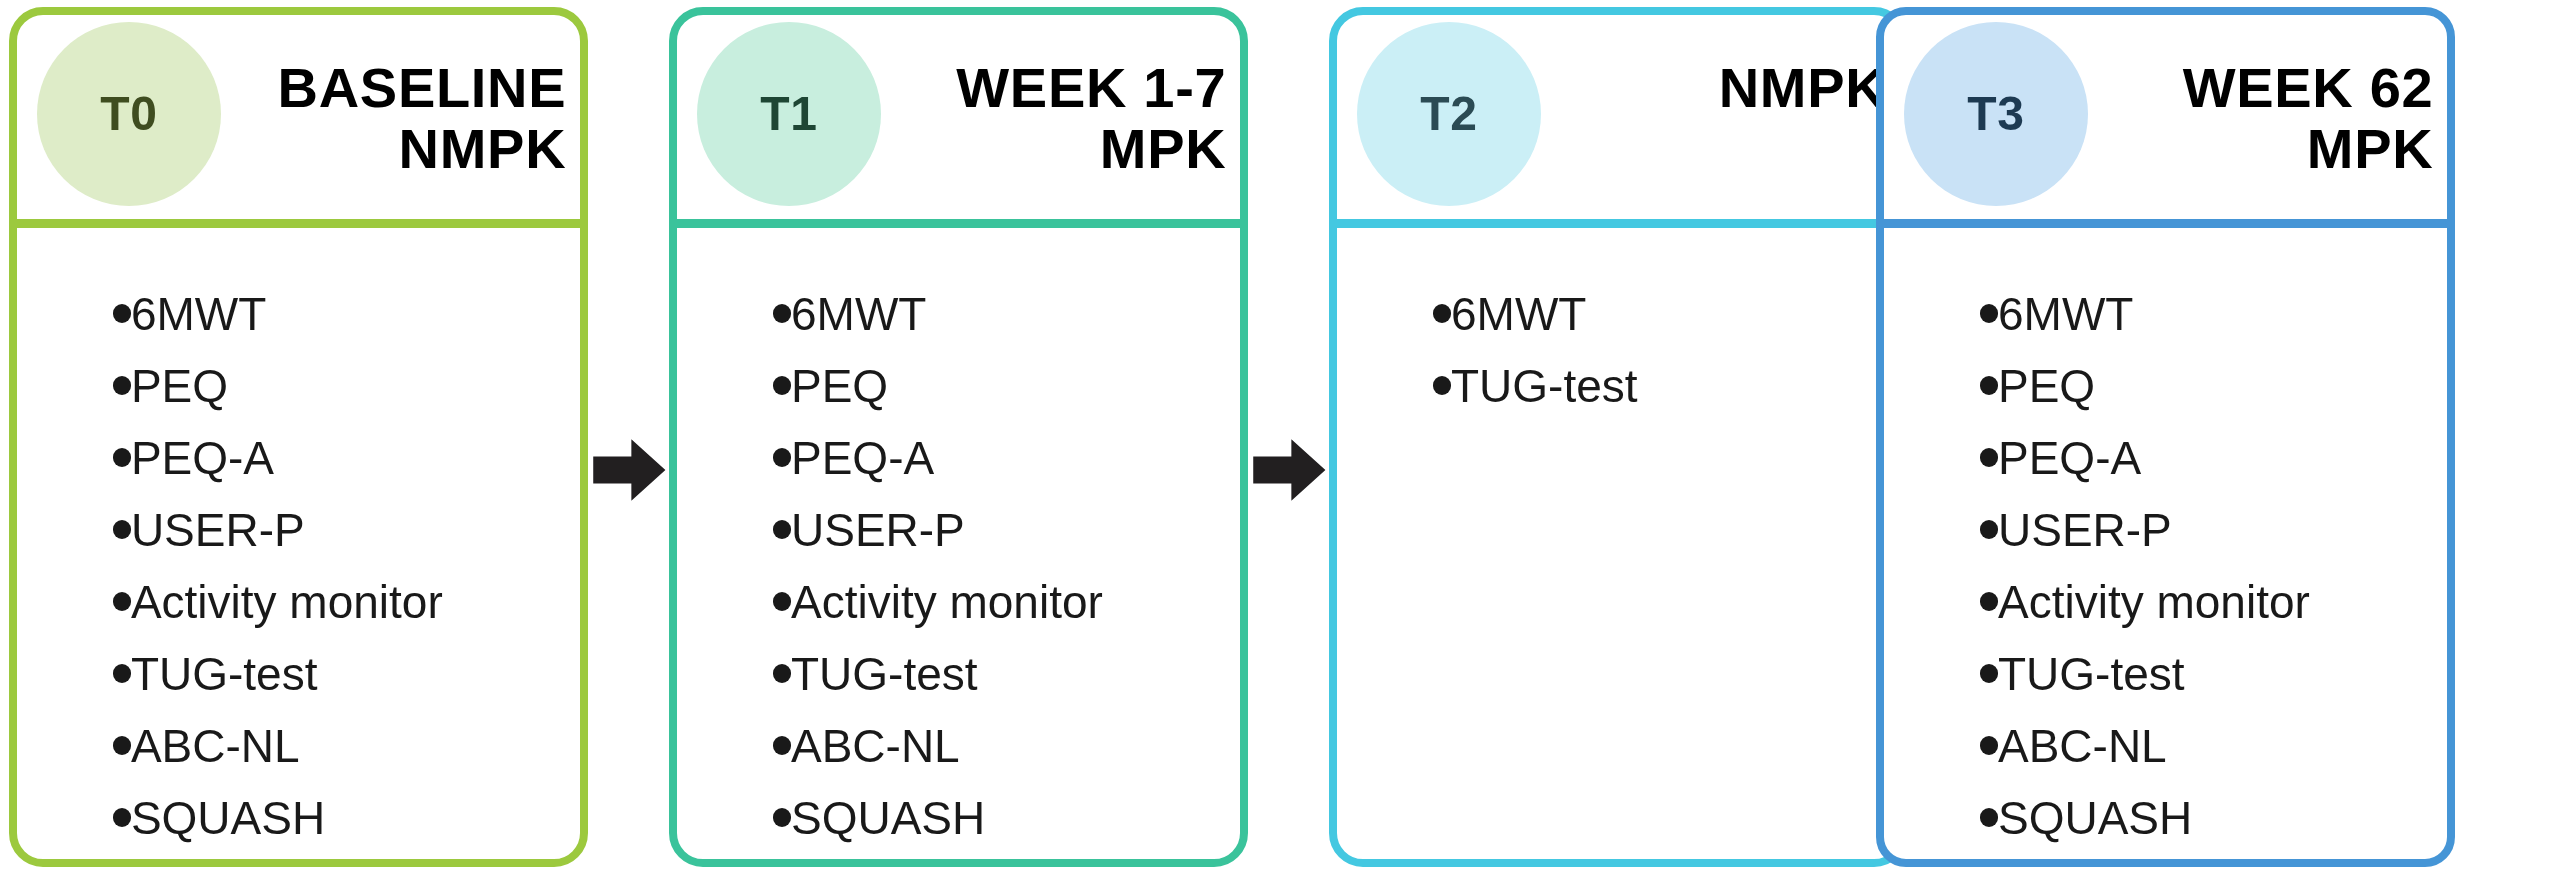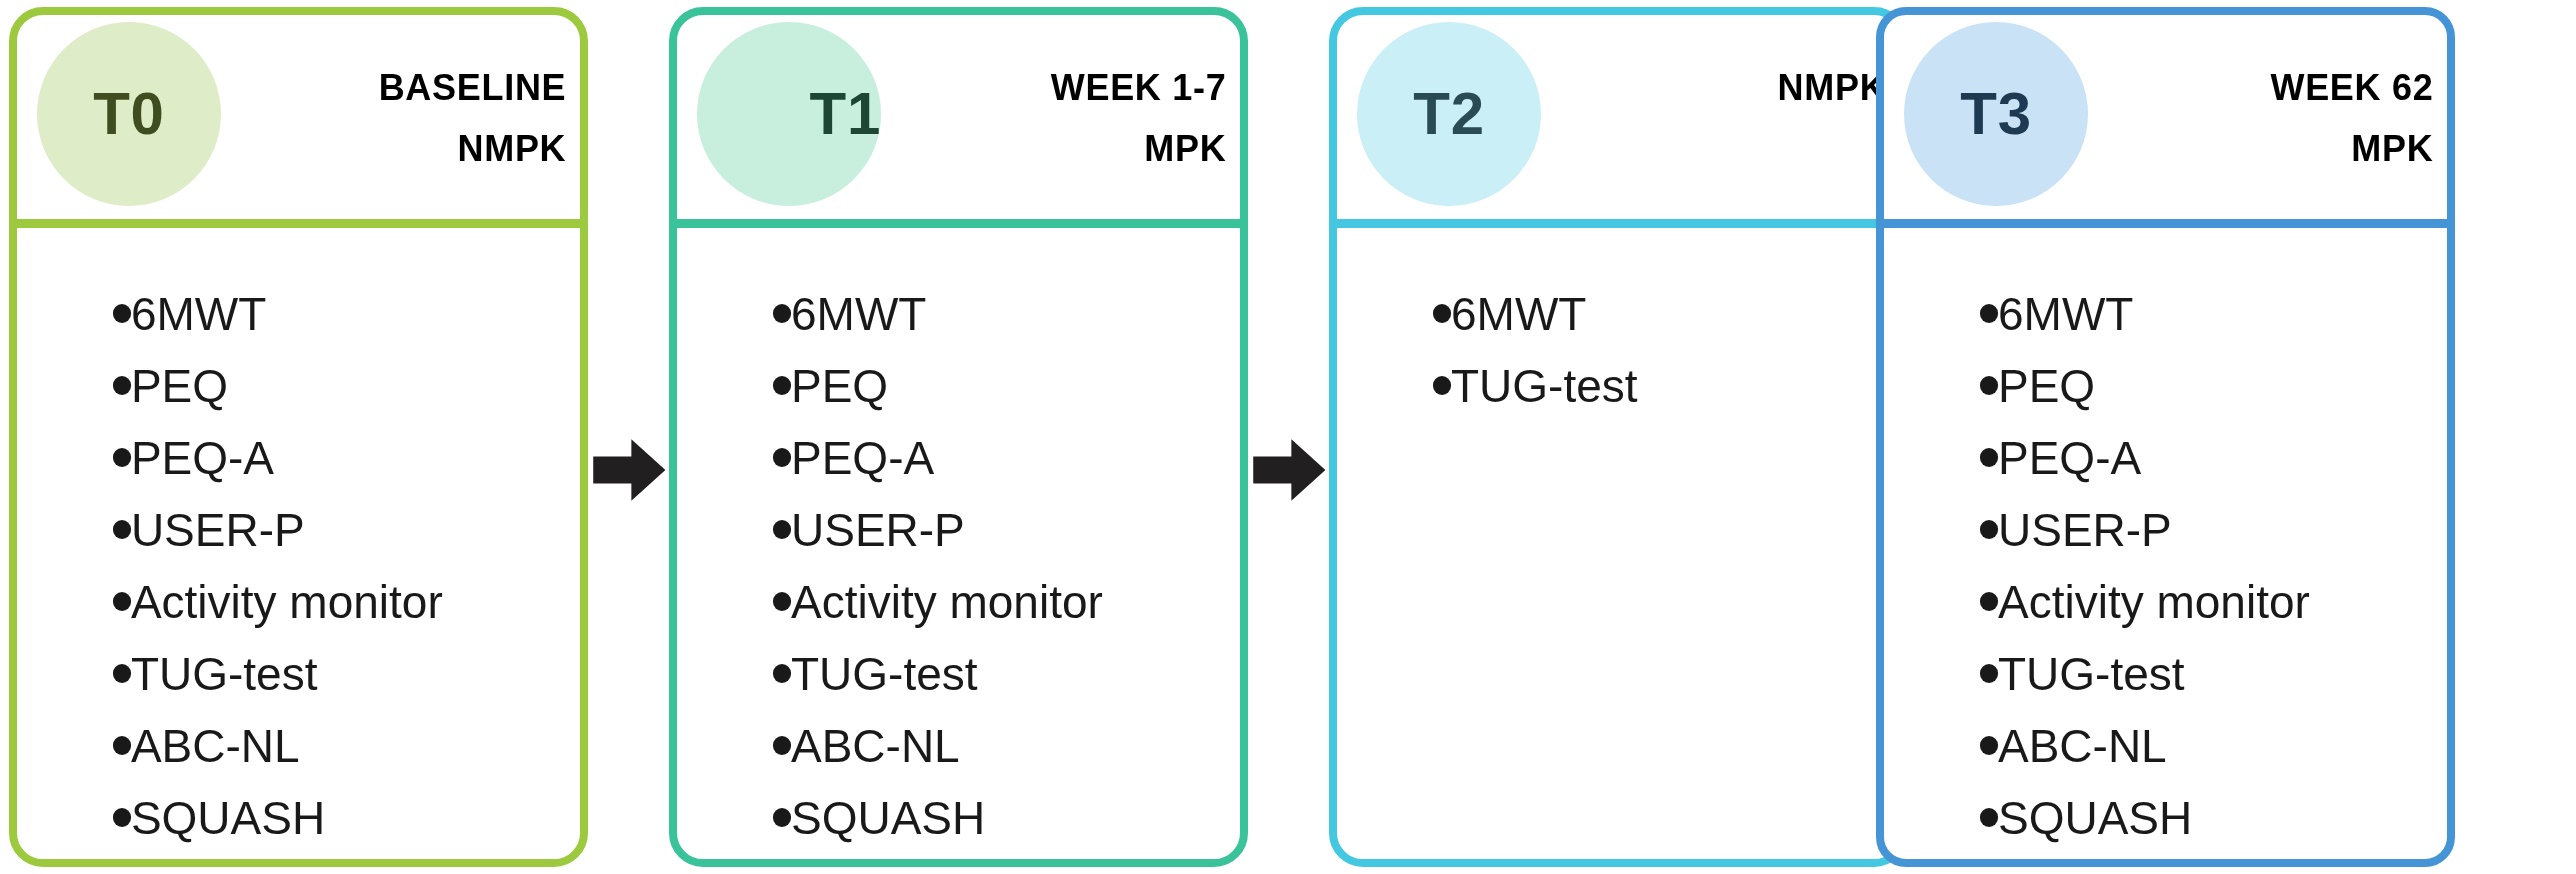--- a/index.html
+++ b/index.html
@@ -48,35 +48,35 @@
     position: absolute;
     left: 20px;
     top: 6.8px;
     width: 184px;
     height: 184px;
     border-radius: 50%;
     display: flex;
     align-items: center;
     justify-content: center;
     font-weight: bold;
-    font-size: 60px;
+    font-size: 48px;
     letter-spacing: 0.7px;
   }
   .t0 .badge { background: var(--t0-fill, #DEECC8); color: var(--t0-text, #3F4D20); }
-  .t1 .badge { background: var(--t1-fill, #C8EEDE); color: var(--t1-text, #1E4634); justify-content: flex-end; }
+  .t1 .badge { background: var(--t1-fill, #C8EEDE); color: var(--t1-text, #1E4634); }
   .t2 .badge { background: var(--t2-fill, #CBEFF6); color: var(--t2-text, #2B4B54); }
   .t3 .badge { background: var(--t3-fill, #C9E2F6); color: var(--t3-text, #1D3A52); }
 
   .header-text {
     position: absolute;
     right: 13.6px;
     top: 42px;
     text-align: right;
     font-weight: bold;
-    font-size: 36px;
+    font-size: 56px;
     line-height: 61px;
     letter-spacing: 0.7px;
     color: var(--header_text, #000000);
     white-space: nowrap;
     margin-left: 32px;
   }
 
   .assessments {
     margin: 50px 0 0 0;
     padding: 0;

